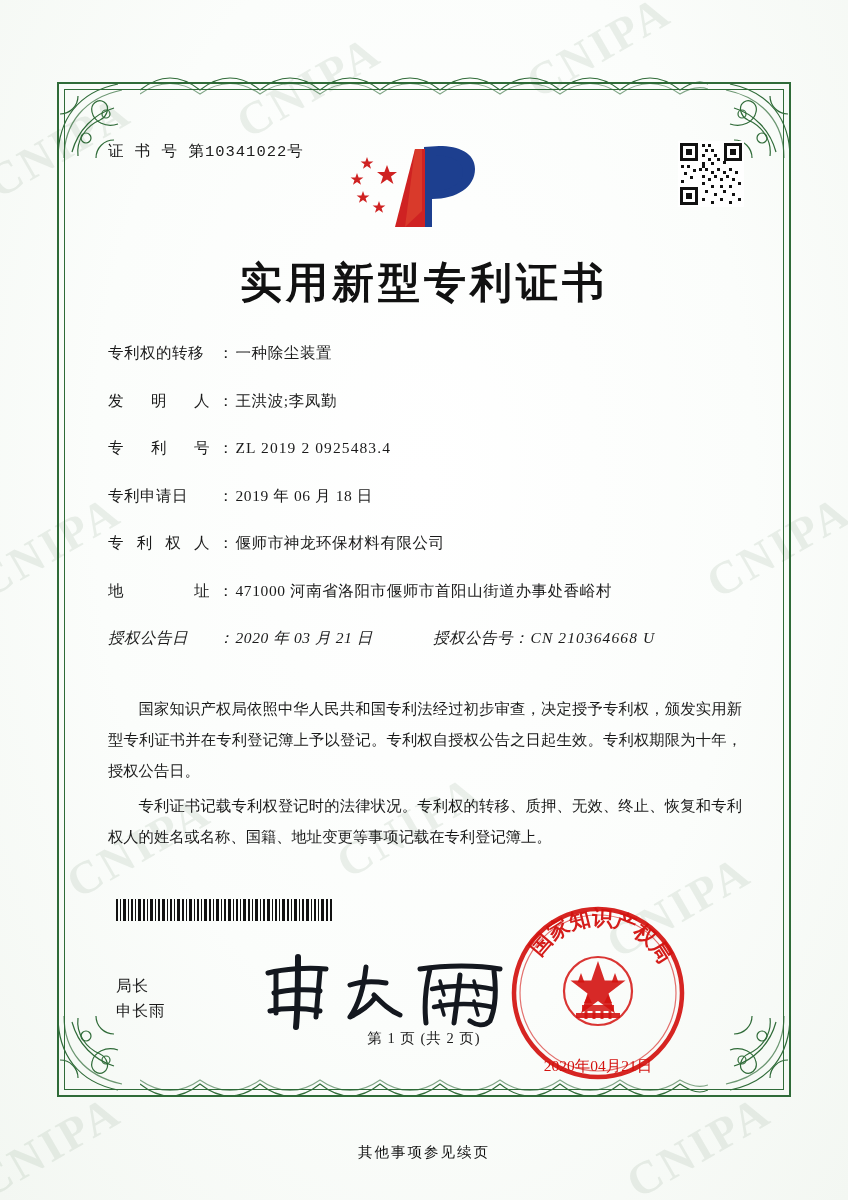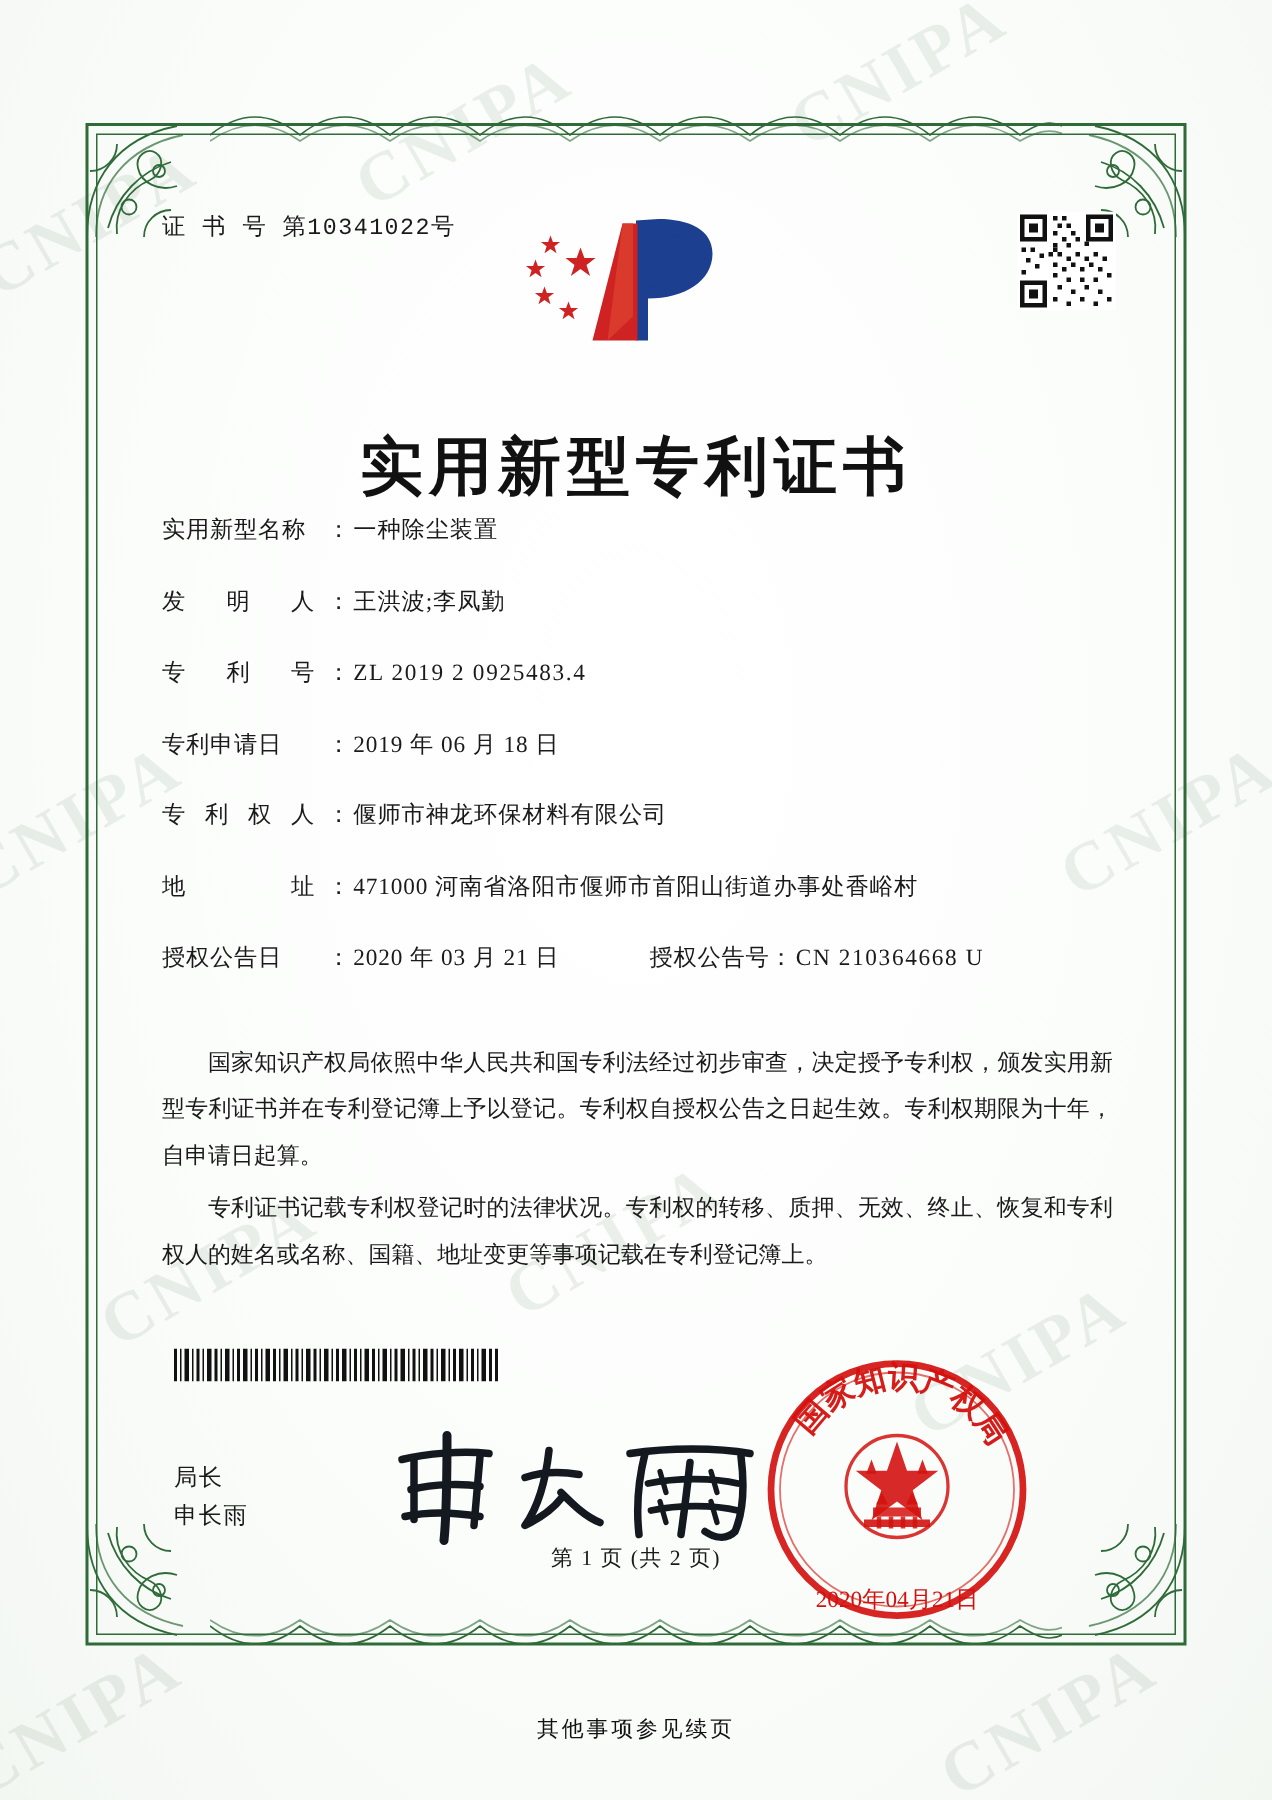--- a/index.html
+++ b/index.html
@@ -121,21 +121,20 @@
     position: absolute;
     left: 0;
     right: 0;
     top: 166px;
     text-align: center;
     font-size: 42px;
     font-weight: bold;
     letter-spacing: 4px;
     color: #111;
     font-family: "Liberation Serif", "DejaVu Serif", serif;
-    margin-top: 28px;
   }
 
   .fields {
     position: absolute;
     left: 44px;
     top: 254px;
     width: 640px;
     font-size: 15.5px;
   }
   .field {
@@ -154,20 +153,21 @@
     padding-right: 8px;
     box-sizing: border-box;
   }
   .f-colon { margin-right: 2px; }
   .f-value { letter-spacing: 0.6px; }
   .f-value.mono { font-family: "Liberation Serif", serif; letter-spacing: 1.1px; }
 
   .field-row2 {
     display: flex;
     align-items: baseline;
+    font-style: italic;
   }
   .second-label {
     margin-left: 60px;
     letter-spacing: 0.5px;
   }
 
   .paragraphs {
     position: absolute;
     left: 44px;
     top: 604px;
@@ -416,21 +416,21 @@
           <polygon points="50,60 51.6,64.4 56.4,64.4 52.6,67.2 54,71.8 50,69 46,71.8 47.4,67.2 43.6,64.4 48.4,64.4"></polygon>
         </g>
       </svg>
     </div>
 
     <div class="title">实用新型专利证书</div>
 
     <div class="fields">
 
       <div class="field">
-        <span class="f-label">实用新型名称</span>
+        <span class="f-label">专利权的转移</span>
         <span class="f-colon">：</span>
         <span class="f-value">一种除尘装置</span>
       </div>
 
       <div class="field">
         <span class="f-label spread">
           <span>发</span>
           <span>明</span>
           <span>人</span>
         </span>
@@ -481,21 +481,21 @@
           <span class="f-value">2020 年 03 月 21 日</span>
           <span class="second-label">授权公告号</span>
           <span class="f-colon">：</span>
           <span class="f-value mono">CN 210364668 U</span>
         </div>
       </div>
 
     </div>
 
     <div class="paragraphs">
-      <p>国家知识产权局依照中华人民共和国专利法经过初步审查，决定授予专利权，颁发实用新型专利证书并在专利登记簿上予以登记。专利权自授权公告之日起生效。专利权期限为十年，自申请日起算。</p>
+      <p>国家知识产权局依照中华人民共和国专利法经过初步审查，决定授予专利权，颁发实用新型专利证书并在专利登记簿上予以登记。专利权自授权公告之日起生效。专利权期限为十年，授权公告日。</p>
       <p>专利证书记载专利权登记时的法律状况。专利权的转移、质押、无效、终止、恢复和专利权人的姓名或名称、国籍、地址变更等事项记载在专利登记簿上。</p>
     </div>
 
     <div class="barcode">
       <svg viewBox="0 0 218 22" width="218" height="22">
         <g fill="#111">
           <rect x="0" y="0" width="2" height="22"></rect>
             <rect x="4" y="0" width="1" height="22"></rect>
           <rect x="7" y="0" width="3" height="22"></rect>
             <rect x="12" y="0" width="1" height="22"></rect>

